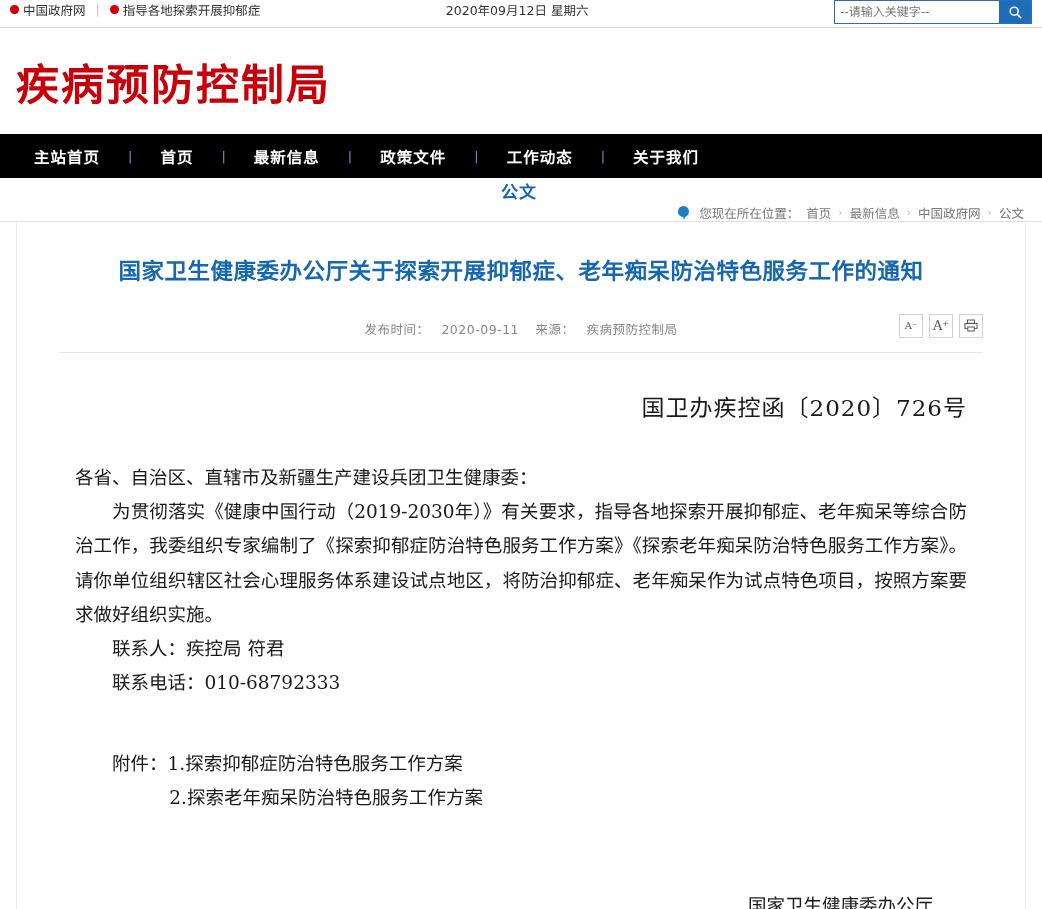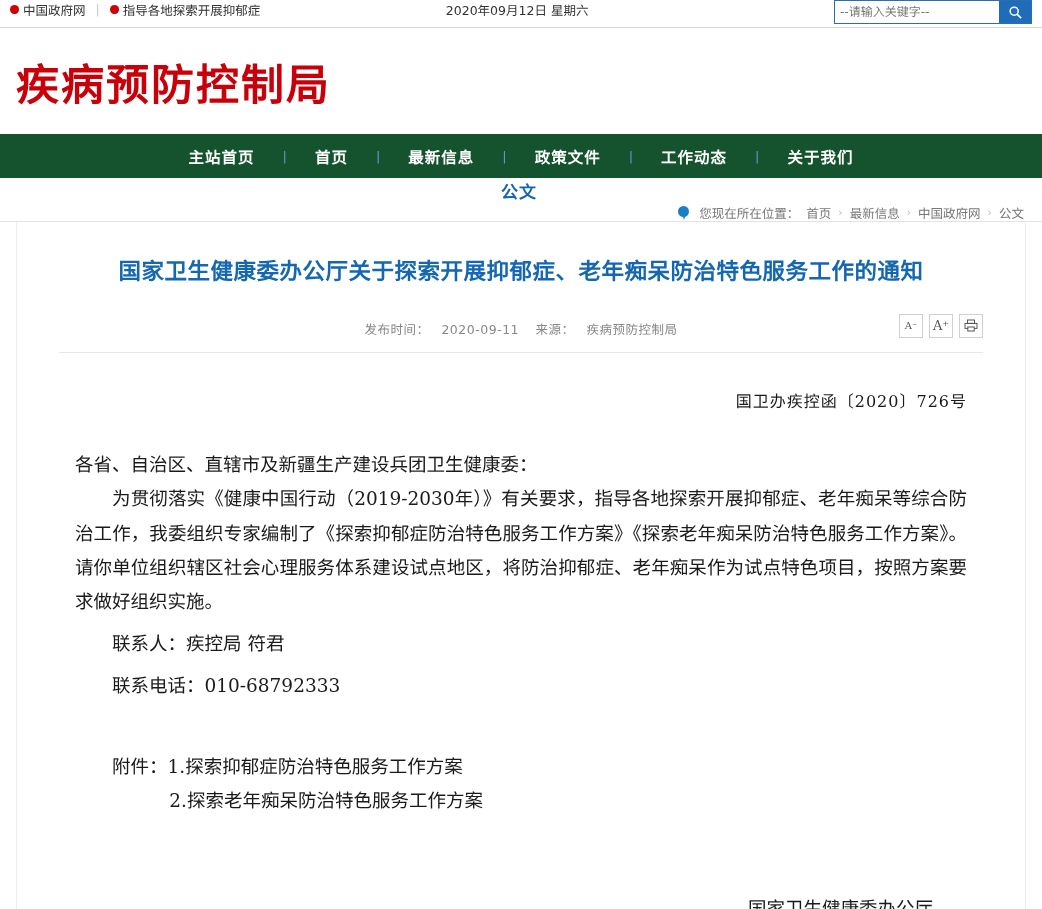--- a/index.html
+++ b/index.html
@@ -71,25 +71,25 @@
     font-family: "DejaVu Serif", "Liberation Serif", serif;
     font-weight: bold;
     font-size: 43px;
     color: #c8000a;
     letter-spacing: 2px;
   }
 
   
   .nav {
     height: 44px;
-    background: #14532d;
-    display: flex;
-    align-items: center;
+    background: #000000;
+    display: flex;
+    align-items: center;
+    padding-left: 28px;
     color: #fff;
-    justify-content: center;
   }
   .nav a {
     color: #ffffff;
     text-decoration: none;
     font-size: 15.5px;
     font-weight: bold;
     padding: 0 6px;
     letter-spacing: 1px;
   }
   .nav .navsep {
@@ -203,26 +203,26 @@
   .doc {
     font-family: "DejaVu Serif", "Liberation Serif", serif;
     color: #1a1a1a;
     font-size: 18.5px;
     line-height: 1.85;
     padding: 0 16px;
   }
   .doc-number {
     text-align: right;
     margin-top: 34px;
-    font-size: 16px;
+    font-size: 23px;
     letter-spacing: 1px;
   }
   .doc-salute { margin-top: 32px; }
   .doc-para { text-indent: 2em; text-align: justify; }
-  .doc-indent1 { text-indent: 2em; margin-top: 8px; }
+  .doc-indent1 { text-indent: 2em; }
   .attach-block { margin-top: 46px; }
   .attach-line { text-indent: 2em; }
   .attach-line2 { text-indent: 5.1em; }
   .sign-block {
     margin-top: 72px;
     text-align: right;
     padding-right: 34px;
     line-height: 2;
   }
 </style>

